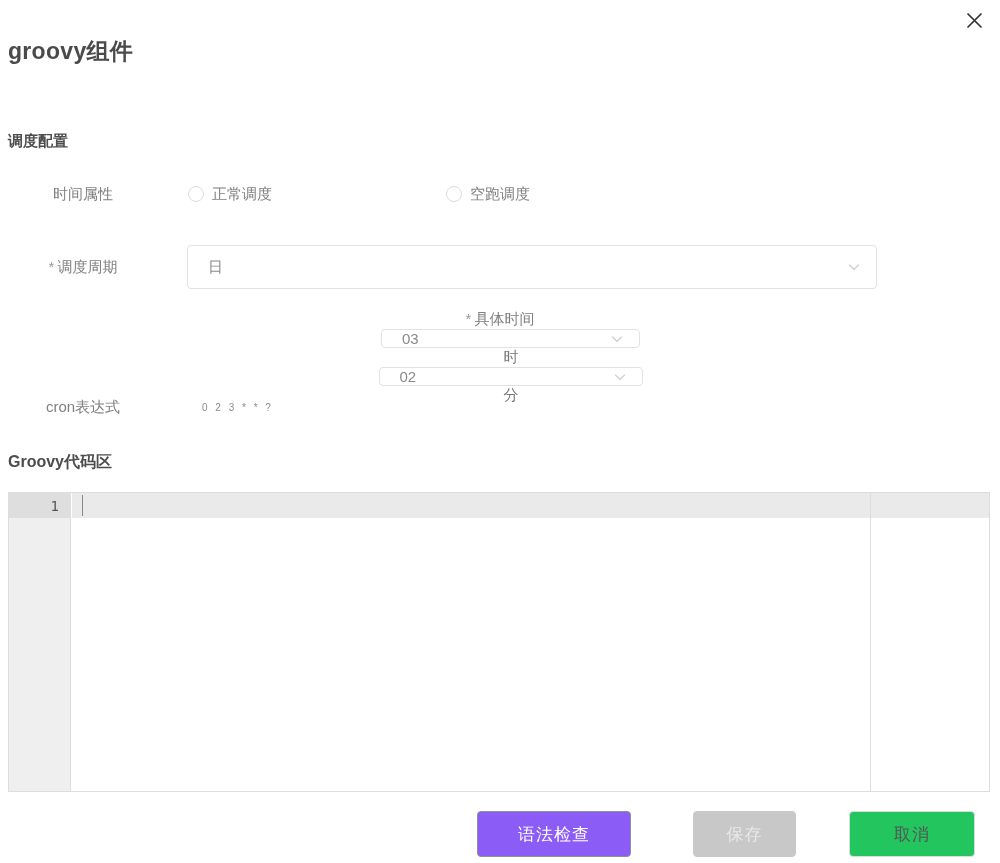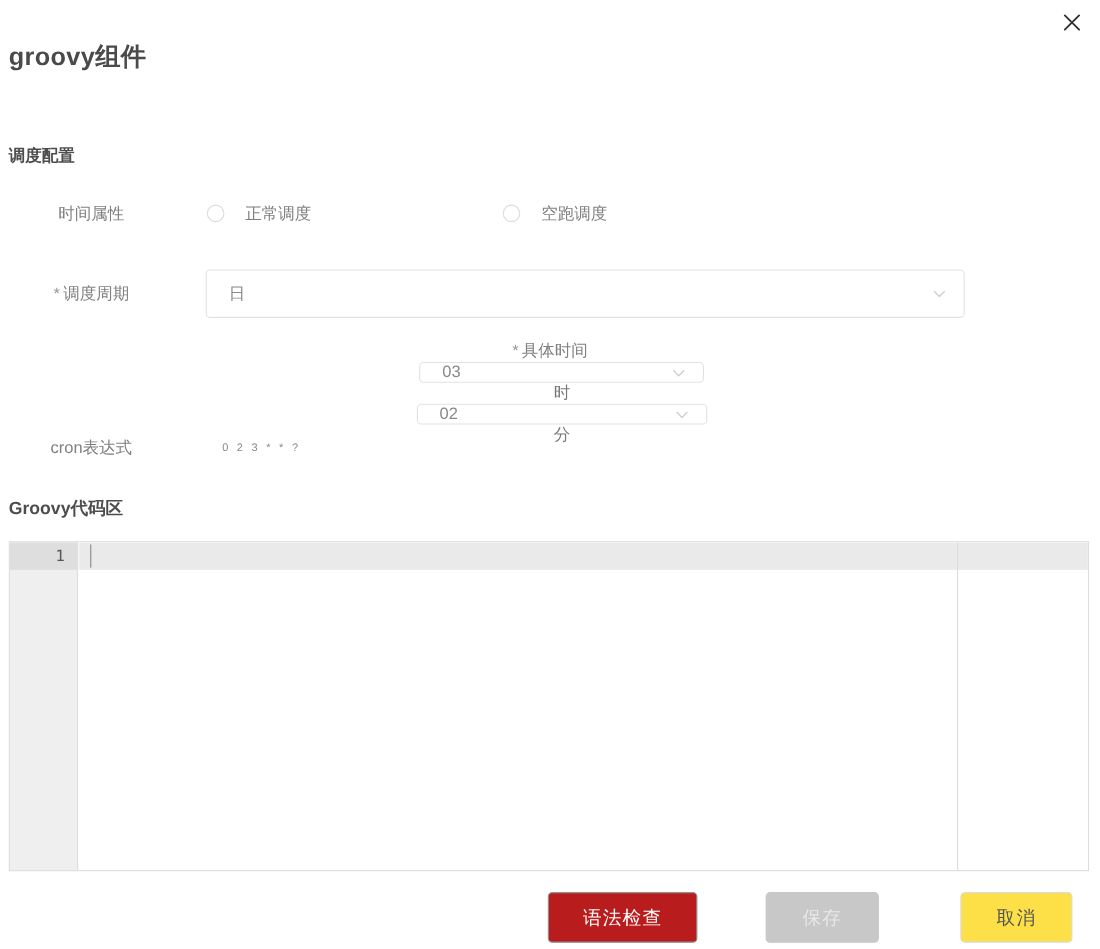--- a/index.html
+++ b/index.html
@@ -71,21 +71,21 @@
   .radio-item { display: flex; align-items: center; cursor: pointer; }
   .radio-item + .radio-item { margin-left: 174px; }
   .radio-circle {
     width: 16px; height: 16px;
     border: 1px solid #dcdcdc;
     border-radius: 50%;
     background: #ffffff;
     flex: 0 0 auto;
   }
   .radio-label {
-    margin-left: 19px;
+    margin-left: 8px;
     font-size: 15px;
     color: #808080;
     white-space: nowrap;
   }
 
   
   #row-cycle { top: 245px; height: 44px; }
   #row-time  { top: 310px; height: 44px; flex-direction: column; }
 
   .select-box {
@@ -205,39 +205,39 @@
     font-size: 17px;
     display: flex;
     align-items: center;
     justify-content: center;
     cursor: pointer;
     white-space: nowrap;
     border: 1px solid transparent;
     letter-spacing: 1px;
   }
   .btn-primary {
-    width: 136px;
-    background: #b91c1c;
+    width: 154px;
+    background: #8b5cf6;
     color: #ffffff;
     border-color: #909090;
   }
   .btn-disabled {
     width: 103px;
     background: #c8c8c8;
     color: #e8e8e8;
     border-color: #c8c8c8;
     margin-left: 62px;
     cursor: not-allowed;
   }
   .btn-default {
-    width: 102px;
-    background: #fde047;
+    width: 126px;
+    background: #22c55e;
     color: #555555;
     border-color: #dcdcdc;
-    margin-left: 74px;
+    margin-left: 53px;
   }
 </style>
 </head>
 <body>
 
 <div class="dialog">
 
   <div class="dlg-title">groovy组件</div>
   <div class="close-btn">
     <svg width="19" height="19" viewBox="0 0 19 19" aria-hidden="true">

